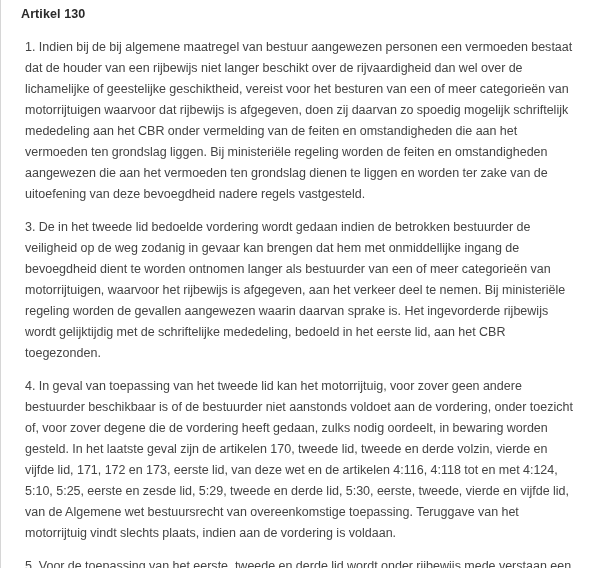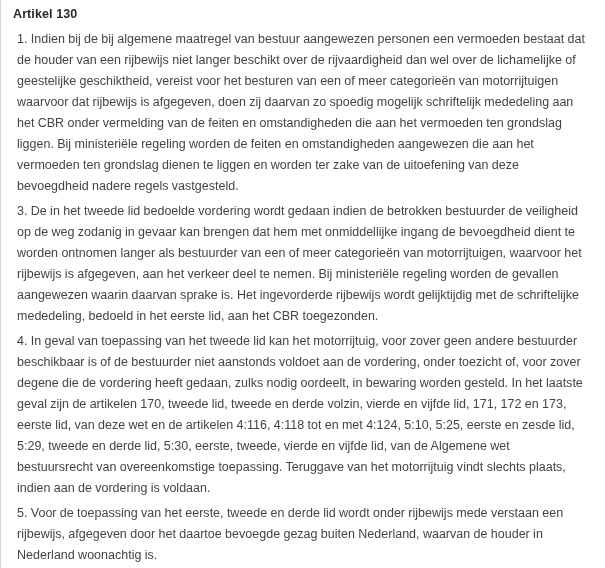--- a/index.html
+++ b/index.html
@@ -19,33 +19,33 @@
     height: 568px;
     padding: 4px 14px 6px 12px;
     border-left: 1px solid #d6d6d6;
     background: #ffffff;
   }
   .doc-title {
     font-size: 12.5px;
     font-weight: bold;
     color: #2a2a2a;
     line-height: 21px;
-    margin: 0 0 0 0;
+    margin: 0 0 0 8px;
     letter-spacing: 0.1px;
   }
   .paragraphs {
     margin: 0;
     padding: 0;
     list-style: none;
   }
   .paragraph {
     font-size: 12.5px;
     color: #444444;
     line-height: 21px;
-    margin: 4px;
+    margin: 12px;
     text-align: left;
     word-spacing: -0.15px;
     letter-spacing: 0.01px;
   }
 </style>
 </head>
 <body>
 
 <div class="doc">
   <div class="doc-title">Artikel 130</div>

